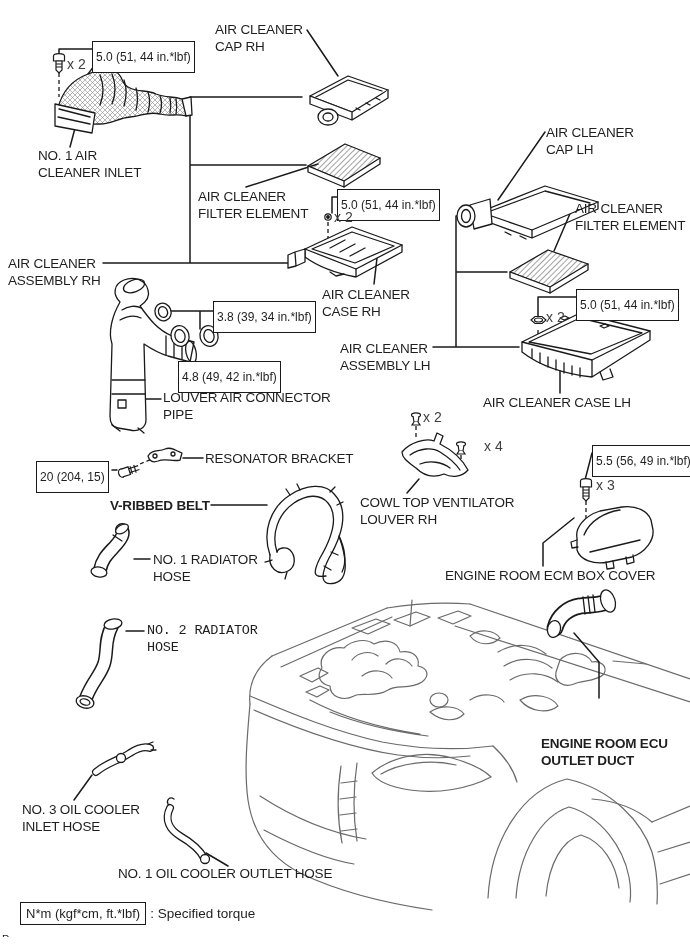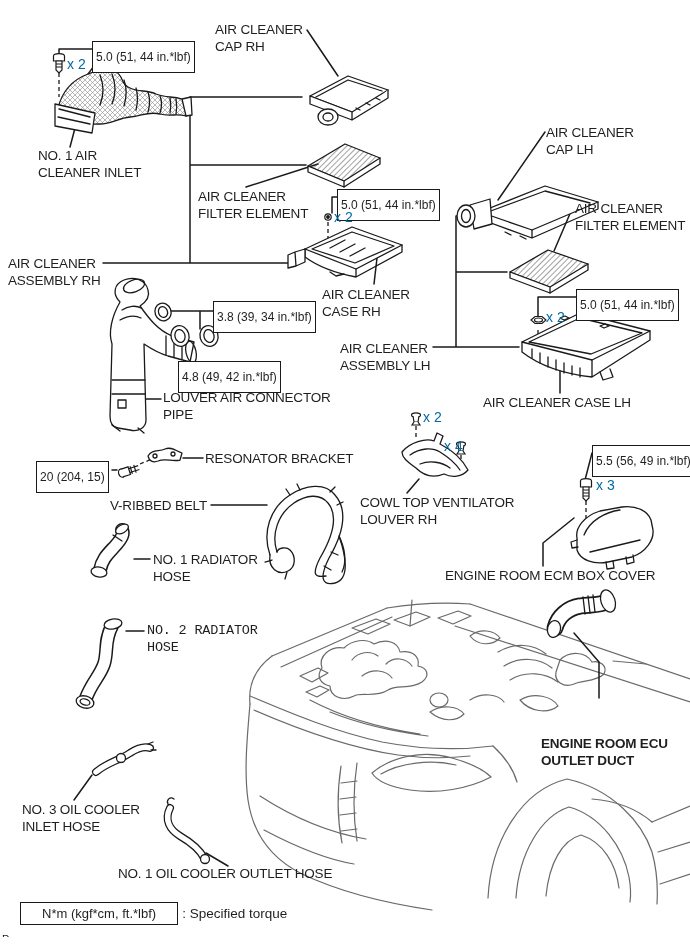--- a/index.html
+++ b/index.html
@@ -3,23 +3,23 @@
 <meta charset="utf-8">
 <style>
   html,body{margin:0;padding:0;background:#fff;}
   .stage{position:relative;width:690px;height:937px;background:#ffffff;overflow:hidden;
          font-family:"Liberation Sans",sans-serif;color:#1f1f1f;}
   .stage svg{position:absolute;left:0;top:0;}
   .lbl{position:absolute;font-size:13.5px;line-height:1.24;letter-spacing:-0.2px;
        white-space:pre-line;color:#1f1f1f;}
   .tbox{position:absolute;border:1.5px solid #1a1a1a;background:#fff;font-size:12px;
         line-height:1;padding:9px 3px;white-space:nowrap;color:#1f1f1f;}
-  .qty{position:absolute;font-size:14px;line-height:1;color:#0369a1;}
+  .qty{position:absolute;font-size:14px;line-height:1;color:#404040;}
   .legend{position:absolute;left:20px;top:902px;display:flex;align-items:center;}
-  .legend .lbox{border:1.5px solid #1a1a1a;background:#fff;font-size:13px;padding:3px 21px;
+  .legend .lbox{border:1.5px solid #1a1a1a;background:#fff;font-size:13px;padding:3px 5px;
                 white-space:nowrap;}
   .legend .ltxt{font-size:13.5px;margin-left:4px;white-space:nowrap;}
   .pmark{position:absolute;left:2px;top:933px;font-size:11px;}
 </style>
 </head>
 <body>
 
 <div class="stage">
 
 <svg width="690" height="951" viewBox="0 0 690 951">
@@ -318,21 +318,21 @@
   <div class="lbl" style="left:546px;top:125px;">AIR CLEANER
 CAP LH</div>
   <div class="lbl" style="left:575px;top:201px;">AIR CLEANER
 FILTER ELEMENT</div>
   <div class="lbl" style="left:340px;top:341px;">AIR CLEANER
 ASSEMBLY LH</div>
   <div class="lbl" style="left:483px;top:395px;">AIR CLEANER CASE LH</div>
   <div class="lbl" style="left:163px;top:390px;">LOUVER AIR CONNECTOR
 PIPE</div>
   <div class="lbl" style="left:205px;top:451px;">RESONATOR BRACKET</div>
-  <div class="lbl" style="left:110px;top:498px;">V-RIBBED BELT</div>
+  <div class="lbl" style="left:110px;top:498px;font-weight:bold;">V-RIBBED BELT</div>
   <div class="lbl" style="left:153px;top:552px;">NO. 1 RADIATOR
 HOSE</div>
   <div class="lbl" style="left:445px;top:568px;">ENGINE ROOM ECM BOX COVER</div>
   <div class="lbl" style="left:360px;top:495px;">COWL TOP VENTILATOR
 LOUVER RH</div>
   <div class="lbl" style="left:147px;top:623px;font-family:Liberation Mono, monospace;">NO. 2 RADIATOR
 HOSE</div>
   <div class="lbl" style="left:541px;top:736px;font-weight:bold;">ENGINE ROOM ECU
 OUTLET DUCT</div>
   <div class="lbl" style="left:22px;top:802px;">NO. 3 OIL COOLER
@@ -344,21 +344,21 @@
   <div class="tbox" style="left:576px;top:289px;">5.0 (51, 44 in.*lbf)</div>
   <div class="tbox" style="left:213px;top:301px;">3.8 (39, 34 in.*lbf)</div>
   <div class="tbox" style="left:178px;top:361px;">4.8 (49, 42 in.*lbf)</div>
   <div class="tbox" style="left:36px;top:461px;">20 (204, 15)</div>
   <div class="tbox" style="left:592px;top:445px;">5.5 (56, 49 in.*lbf)</div>
 
   <div class="qty" style="left:67px;top:57px;">x 2</div>
   <div class="qty" style="left:334px;top:210px;">x 2</div>
   <div class="qty" style="left:546px;top:310px;">x 2</div>
   <div class="qty" style="left:423px;top:410px;">x 2</div>
-  <div class="qty" style="left:444px;top:439px;">x 4</div>
+  <div class="qty" style="left:484px;top:439px;">x 4</div>
   <div class="qty" style="left:596px;top:478px;">x 3</div>
 
   <div class="legend">
     <span class="lbox">N*m (kgf*cm, ft.*lbf)</span>
     <span class="ltxt">: Specified torque</span>
   </div>
   <div class="pmark">P</div>
 
 </div>
 

